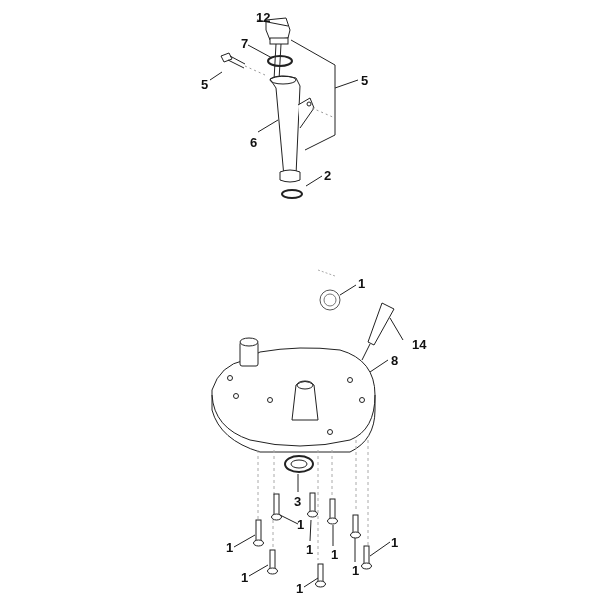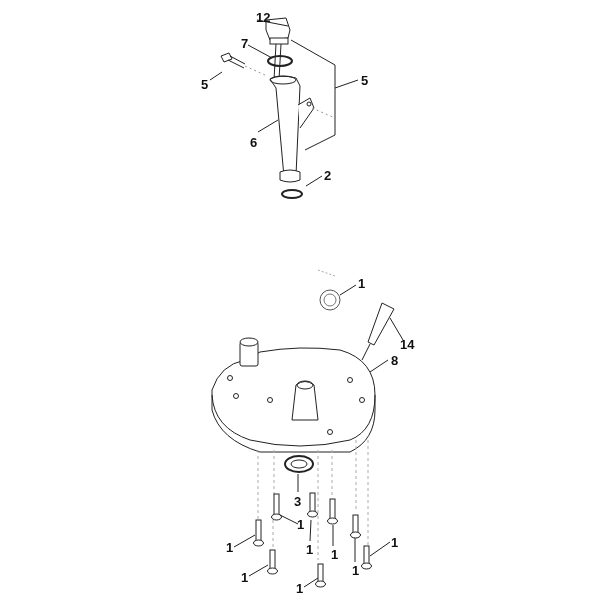--- a/index.html
+++ b/index.html
@@ -140,21 +140,21 @@
   </g>
 </svg>
 
 <div class="lbl" style="left:256px;top:11px">12</div>
 <div class="lbl" style="left:241px;top:37px">7</div>
 <div class="lbl" style="left:201px;top:78px">5</div>
 <div class="lbl" style="left:361px;top:74px">5</div>
 <div class="lbl" style="left:250px;top:136px">6</div>
 <div class="lbl" style="left:324px;top:169px">2</div>
 <div class="lbl" style="left:358px;top:277px">1</div>
-<div class="lbl" style="left:400px;top:338px">14</div>
+<div class="lbl" style="left:412px;top:338px">14</div>
 <div class="lbl" style="left:391px;top:354px">8</div>
 <div class="lbl" style="left:294px;top:495px">3</div>
 <div class="lbl" style="left:297px;top:518px">1</div>
 <div class="lbl" style="left:226px;top:541px">1</div>
 <div class="lbl" style="left:306px;top:543px">1</div>
 <div class="lbl" style="left:331px;top:548px">1</div>
 <div class="lbl" style="left:391px;top:536px">1</div>
 <div class="lbl" style="left:241px;top:571px">1</div>
 <div class="lbl" style="left:352px;top:564px">1</div>
 <div class="lbl" style="left:296px;top:582px">1</div>

